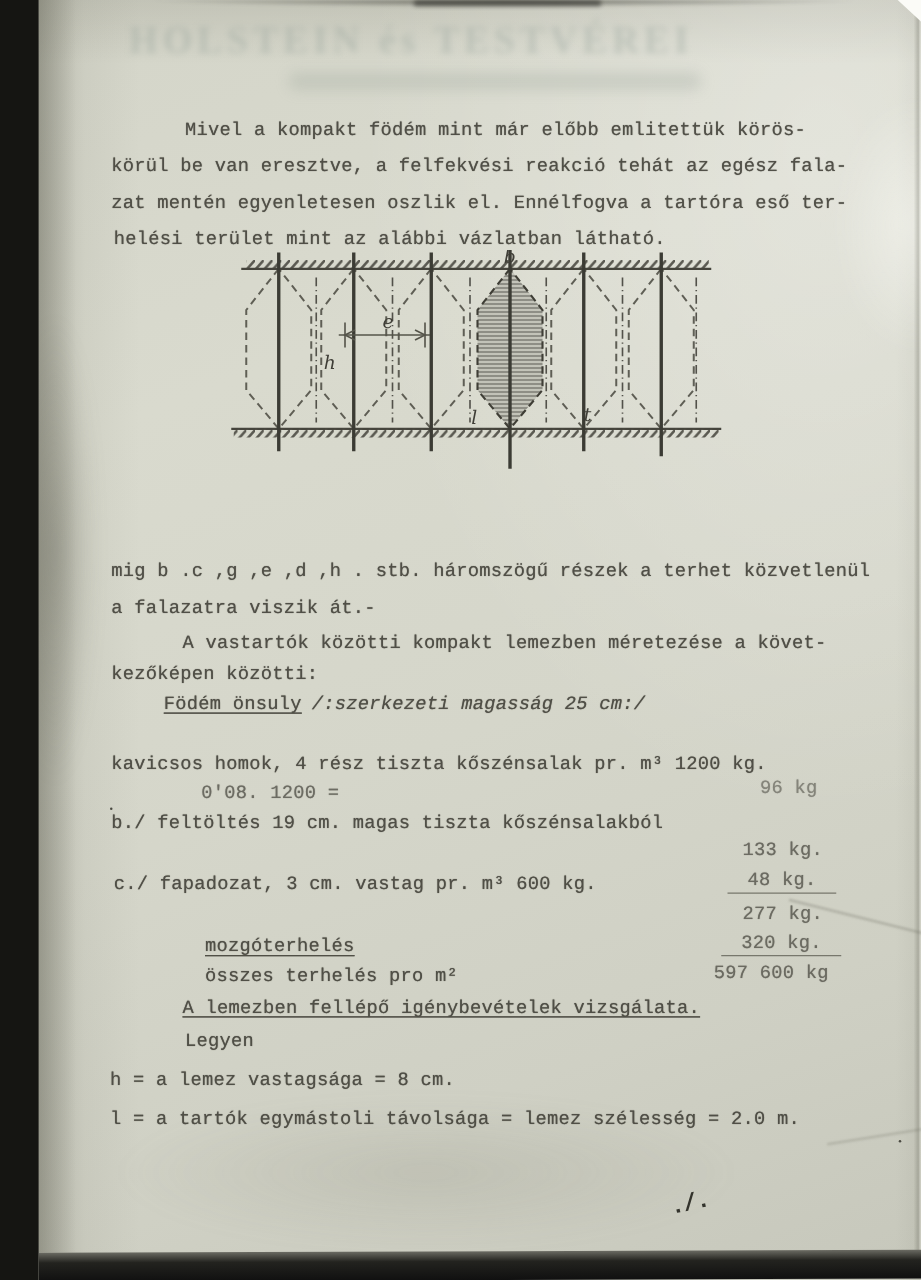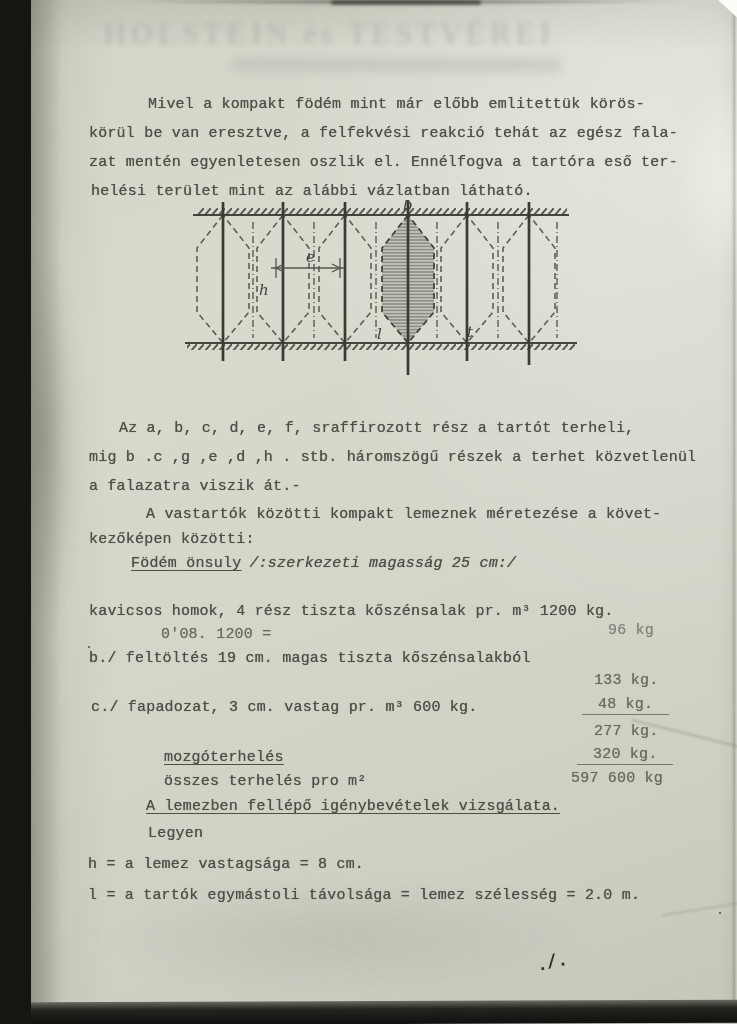--- a/index.html
+++ b/index.html
@@ -141,25 +141,24 @@
       </g>
       <text x="123" y="62">e</text>
       <text x="76" y="95">h</text>
       <text x="220" y="10">b</text>
       <text x="194" y="139">l</text>
       <text x="284" y="137">t</text>
     </svg>
   </div>
 
 
-  <div class="line f1" style="left:88px;top:420px;">Az a, b, c, d, e, f, sraffirozott rész a tartót terheli,</div>
   <div class="line f1" style="left:58px;top:478px;">a falazatra viszik át.-</div>
   <div class="line f1" style="left:58px;top:449px;">mig b .c ,g ,e ,d ,h . stb. háromszögű részek a terhet közvetlenül</div>
 
-  <div class="line f1" style="left:115px;top:506px;">A vastartók közötti kompakt lemeznek méretezése a követ-</div>
+  <div class="line f1" style="left:115px;top:506px;">A vastartók közötti kompakt lemezben méretezése a követ-</div>
   <div class="line f1" style="left:58px;top:531px;">kezőképen közötti:</div>
 
   <div class="line f1" style="left:100px;top:555px;"><span class="ul">Födém önsuly</span><span class="note">/:szerkezeti magasság 25 cm:/</span></div>
   <div class="line f1" style="left:58px;top:603px;">kavicsos homok, 4 rész tiszta kőszénsalak pr. m³ 1200 kg.</div>
   <div class="line f2" style="left:130px;top:626px;">0'08. 1200 =</div>
   <div class="line f3" style="left:577px;top:622px;">96 kg</div>
   <div class="line f1" style="left:58px;top:650px;">b./ feltöltés 19 cm. magas tiszta kőszénsalakból</div>
   <div class="line f2" style="left:563px;top:672px;">133 kg.</div>
   <div class="line f1" style="left:60px;top:699px;">c./ fapadozat, 3 cm. vastag pr. m³ 600 kg.</div>
   <div class="line f2" style="left:551px;top:696px;"><span class="uwide">48 kg.</span></div>

